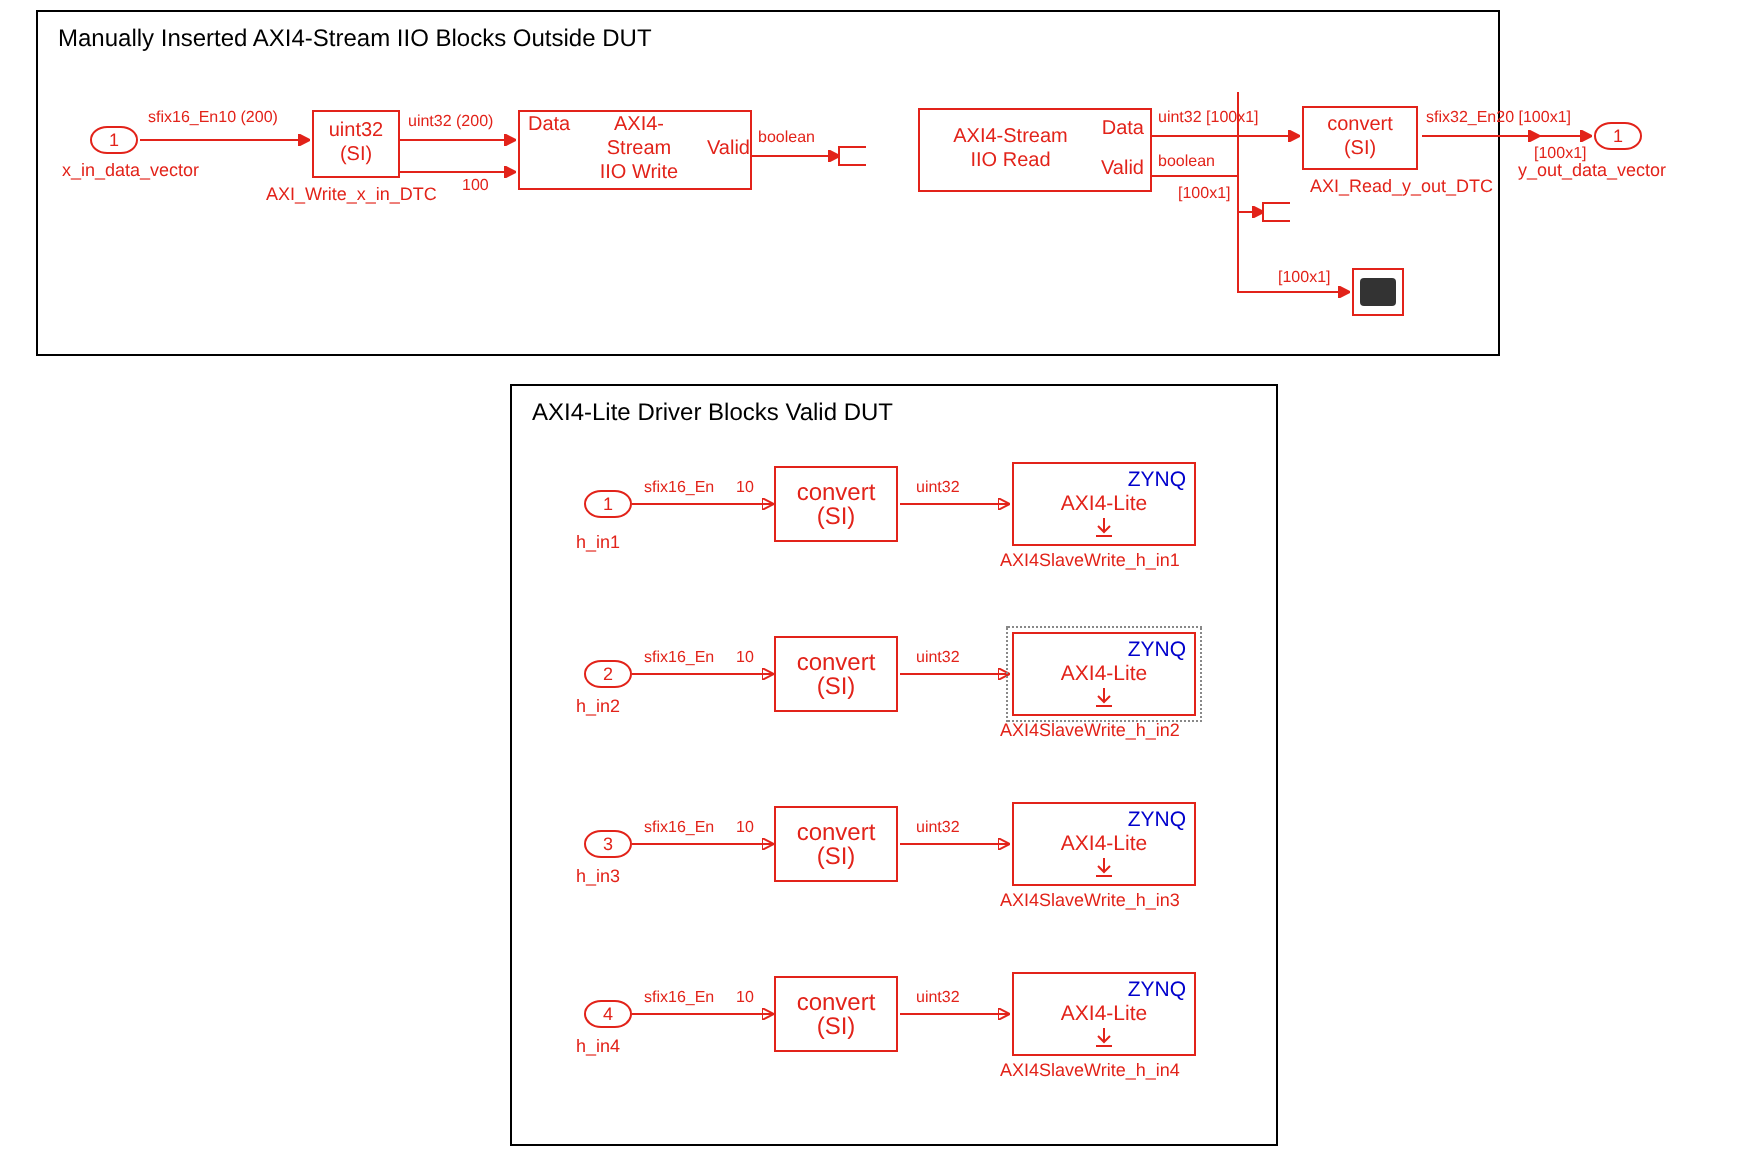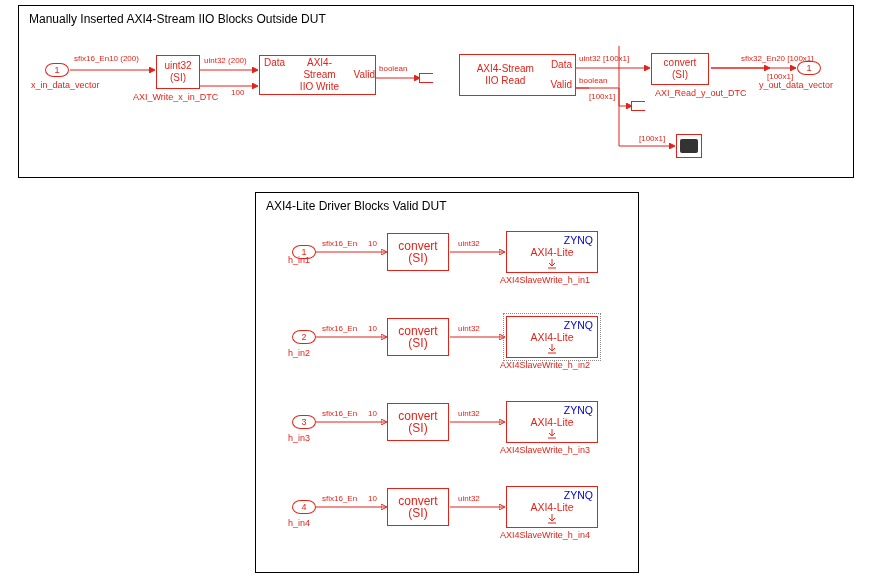--- a/index.html
+++ b/index.html
@@ -1,18 +1,18 @@
 <!DOCTYPE html>
 <html><head>
 <meta charset="utf-8">
 <style>
 *{box-sizing:border-box;margin:0;padding:0}
 body{font-family:Arial,Helvetica,sans-serif;font-size:9px;background:#fff;width:869px;height:579px;position:relative}
 .panel{position:absolute;border:1px solid #000;background:#fff}
-.panel1{left:18px;top:5px;width:836px;height:173px}
+.panel1{left:18px;top:5px;width:732px;height:173px}
 .panel2{left:255px;top:192px;width:384px;height:381px}
 .title{font-size:12px;padding:6px 10px;color:#000}
 .blk{position:absolute;border:1px solid #e2231a;background:#fff;display:flex;flex-direction:column;justify-content:center;align-items:center}
 .label{position:absolute;font-size:9px;color:#e2231a;white-space:nowrap}
 .portblk{position:absolute;border:1px solid #e2231a;background:#fff;border-radius:50%/70%;width:24px;height:14px;display:flex;justify-content:center;align-items:center;color:#e2231a;font-size:9px}
 .blktext{color:#e2231a;font-size:10px;text-align:center;line-height:12px}
 .blue{color:#0000cc}
 .siglabel{position:absolute;font-size:8px;color:#e2231a;white-space:nowrap}
 svg{position:absolute;left:0;top:0;pointer-events:none}
 svg line,svg path,svg polyline{stroke:#e2231a;stroke-width:1;fill:none}
@@ -90,21 +90,21 @@
   <div class="siglabel" style="left:560px;top:70px">boolean</div>
   <div class="siglabel" style="left:570px;top:86px">[100x1]</div>
   <div class="term" style="left:612px;top:95px"></div>
 
   <div class="blk" style="left:632px;top:47px;width:58px;height:32px">
     <div class="blktext">convert</div>
     <div class="blktext">(SI)</div>
   </div>
   <div class="label" style="left:636px;top:82px">AXI_Read_y_out_DTC</div>
 
-  <div class="siglabel" style="left:722px;top:48px">sfix32_En20 [100x1]</div>
+  <div class="siglabel" style="left:694px;top:48px">sfix32_En20 [100x1]</div>
   <div class="siglabel" style="left:748px;top:66px">[100x1]</div>
 
   <div class="portblk" style="left:778px;top:55px">
       <span>1</span>
     </div>
   <div class="label" style="left:740px;top:74px">y_out_data_vector</div>
 
   <div class="siglabel" style="left:620px;top:128px">[100x1]</div>
   <div class="scope" style="left:657px;top:128px"></div>
 </div>
@@ -115,21 +115,21 @@
   <svg width="384" height="85" style="top:22px">
     <defs>
           <marker id="ah20" markerWidth="6" markerHeight="6" refX="5" refY="3" orient="auto">
             <path d="M0,0 L6,3 L0,6 Z" fill="#e2231a"></path>
           </marker>
         </defs>
     <line x1="60" y1="37" x2="130" y2="37" stroke="#e2231a" marker-end="url(#ah20)"></line>
     <line x1="194" y1="37" x2="248" y2="37" stroke="#e2231a" marker-end="url(#ah20)"></line>
   </svg>
   <div class="portblk" style="left:36px;top:52px">1</div>
-  <div class="label" style="left:32px;top:62px">h_in1</div>
+  <div class="label" style="left:32px;top:73px">h_in1</div>
   <div class="siglabel" style="left:66px;top:46px">sfix16_En</div>
   <div class="siglabel" style="left:112px;top:46px">10</div>
   <div class="blk convblk" style="left:131px;top:40px">
     <div class="blktext" style="font-size:12px">convert</div>
     <div class="blktext" style="font-size:12px">(SI)</div>
   </div>
   <div class="siglabel" style="left:202px;top:46px">uint32</div>
   <div class="blk zynqblk" style="left:250px;top:38px;">
     <div class="blktext blue" style="align-self:flex-end;padding-right:4px;font-size:10.5px">ZYNQ</div>
     <div class="blktext" style="font-size:10.5px">AXI4-Lite</div>

